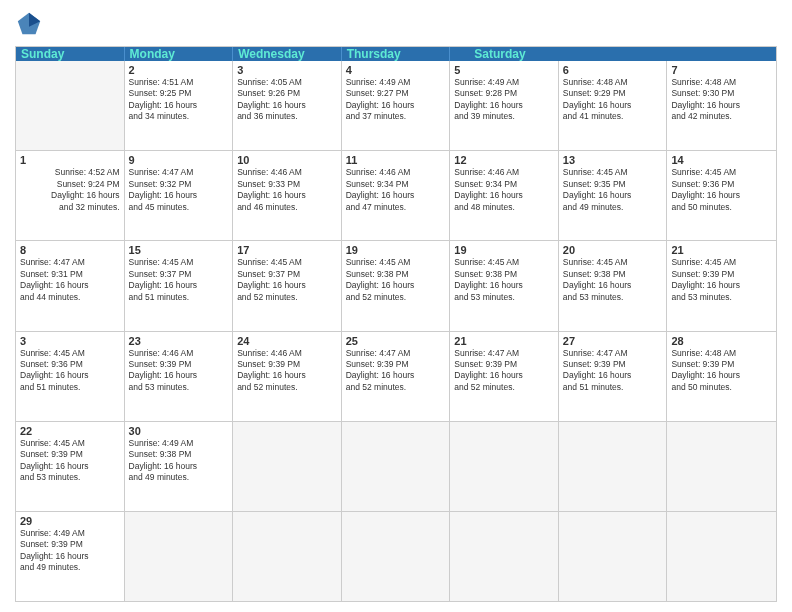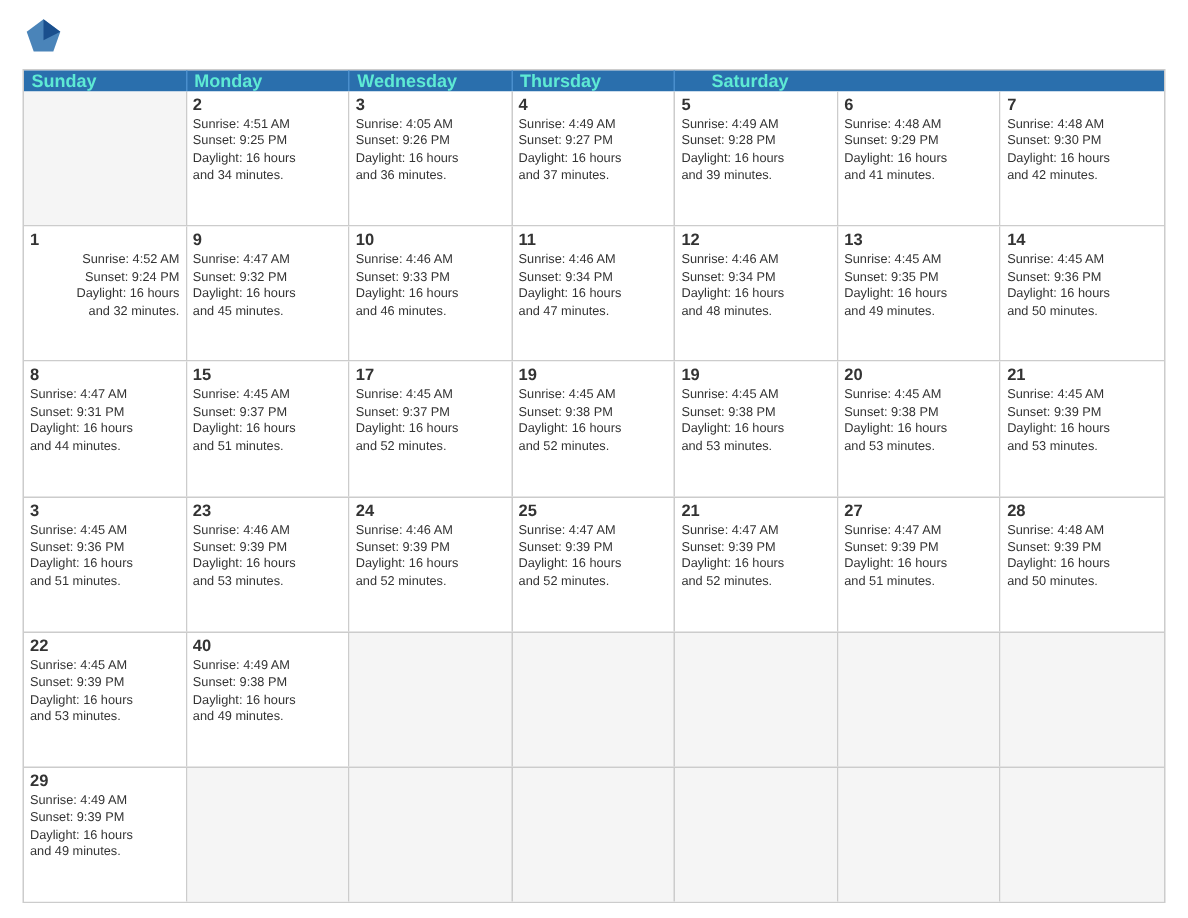--- a/index.html
+++ b/index.html
@@ -343,21 +343,21 @@
         </div>
         <div class="cal-row">
           <div class="cal-cell">
             <span class="day-num">22</span>
             <div class="day-info" style="white-space: pre-line;">Sunrise: 4:45 AM
 Sunset: 9:39 PM
 Daylight: 16 hours
 and 53 minutes.</div>
           </div>
           <div class="cal-cell">
-            <span class="day-num">40</span>
+            <span class="day-num">30</span>
             <div class="day-info" style="white-space: pre-line;">Sunrise: 4:49 AM
 Sunset: 9:38 PM
 Daylight: 16 hours
 and 49 minutes.</div>
           </div>
           <div class="cal-cell empty"></div>
           <div class="cal-cell empty"></div>
           <div class="cal-cell empty"></div>
           <div class="cal-cell empty"></div>
           <div class="cal-cell empty"></div>

